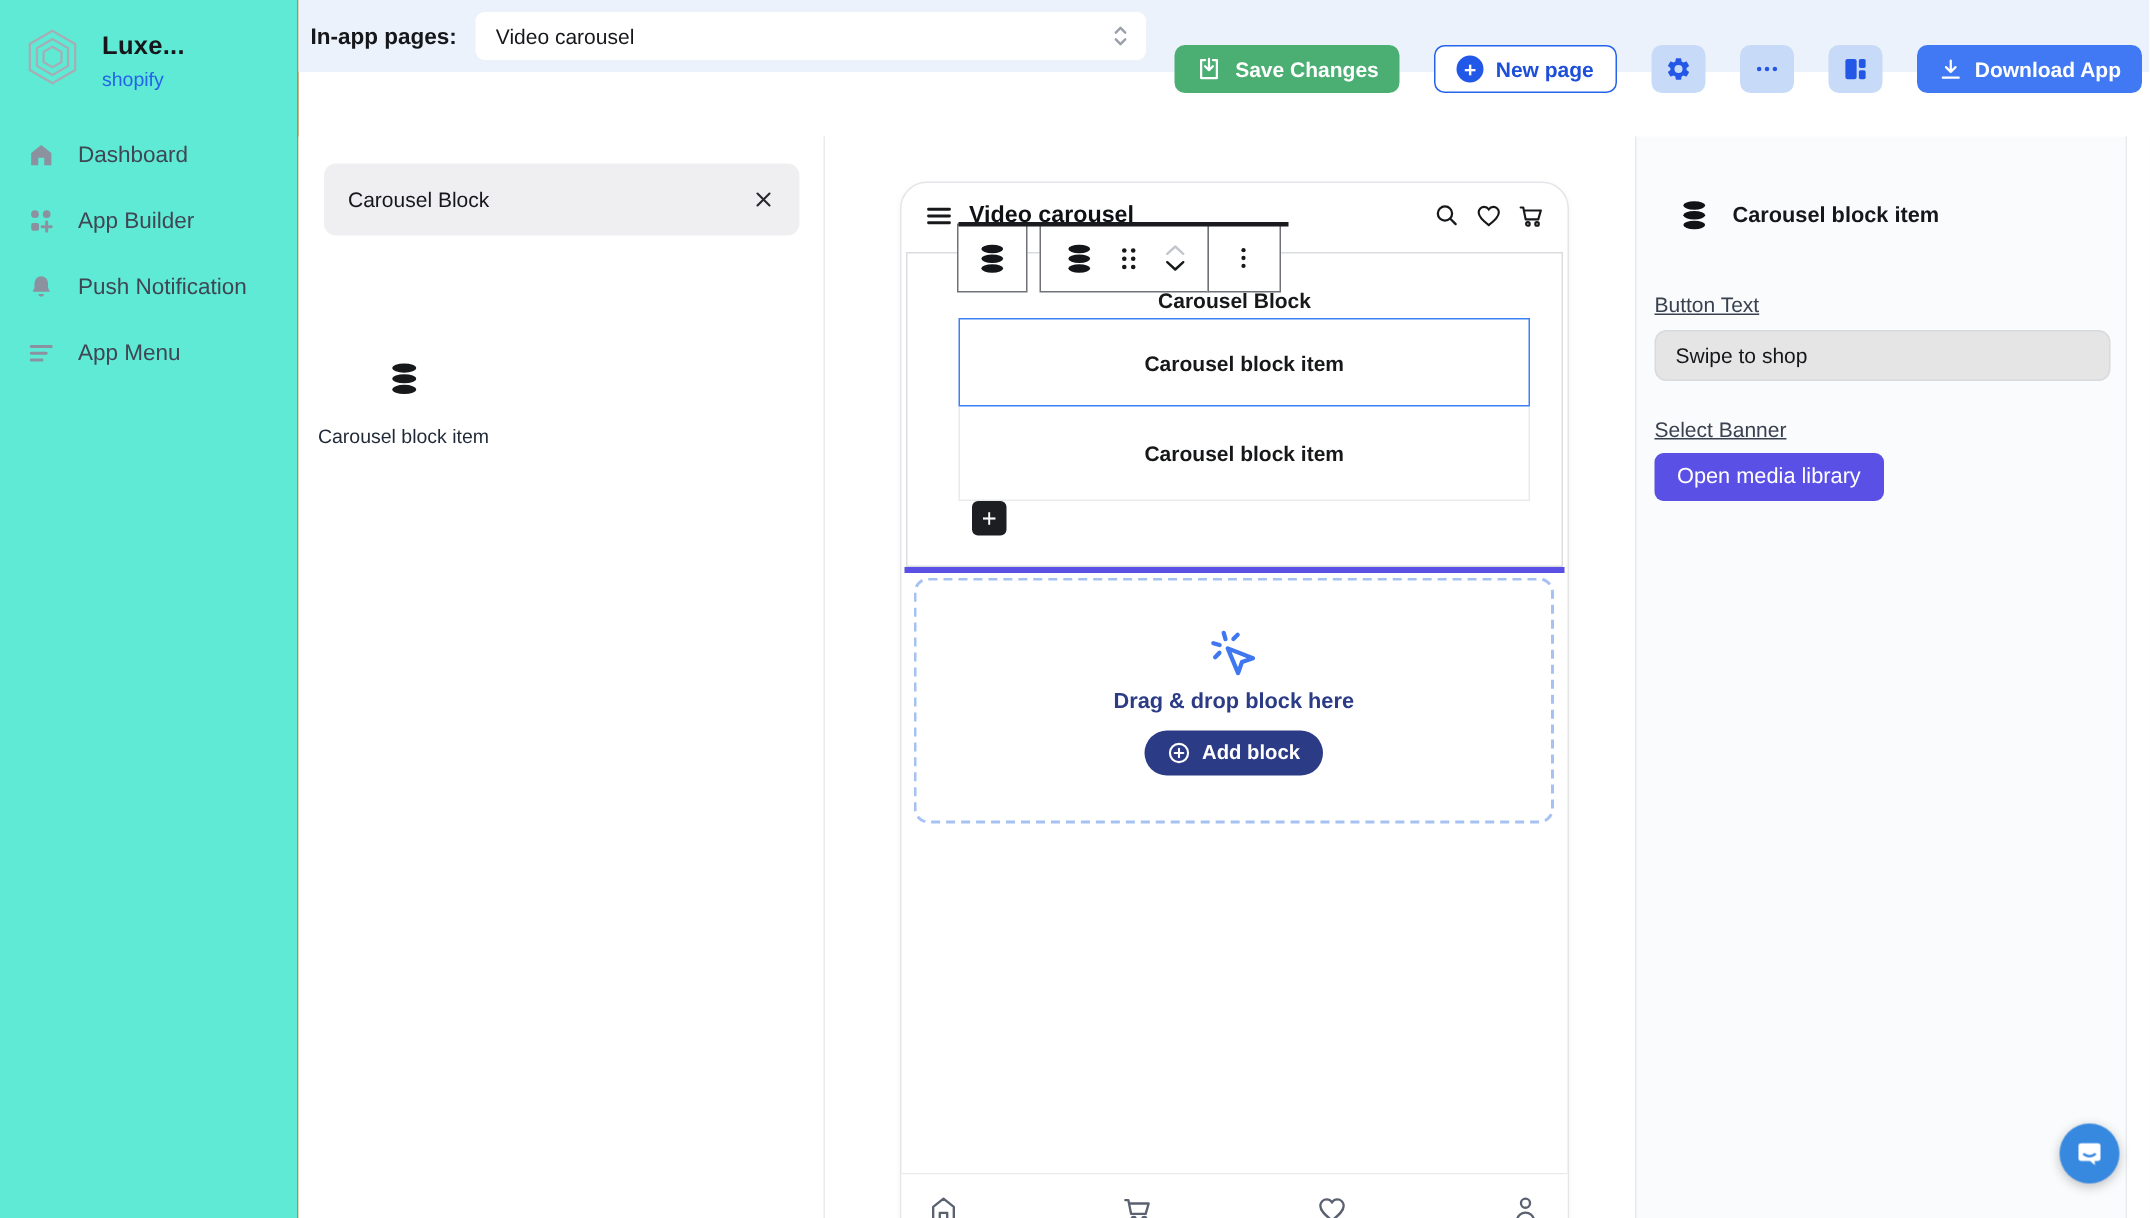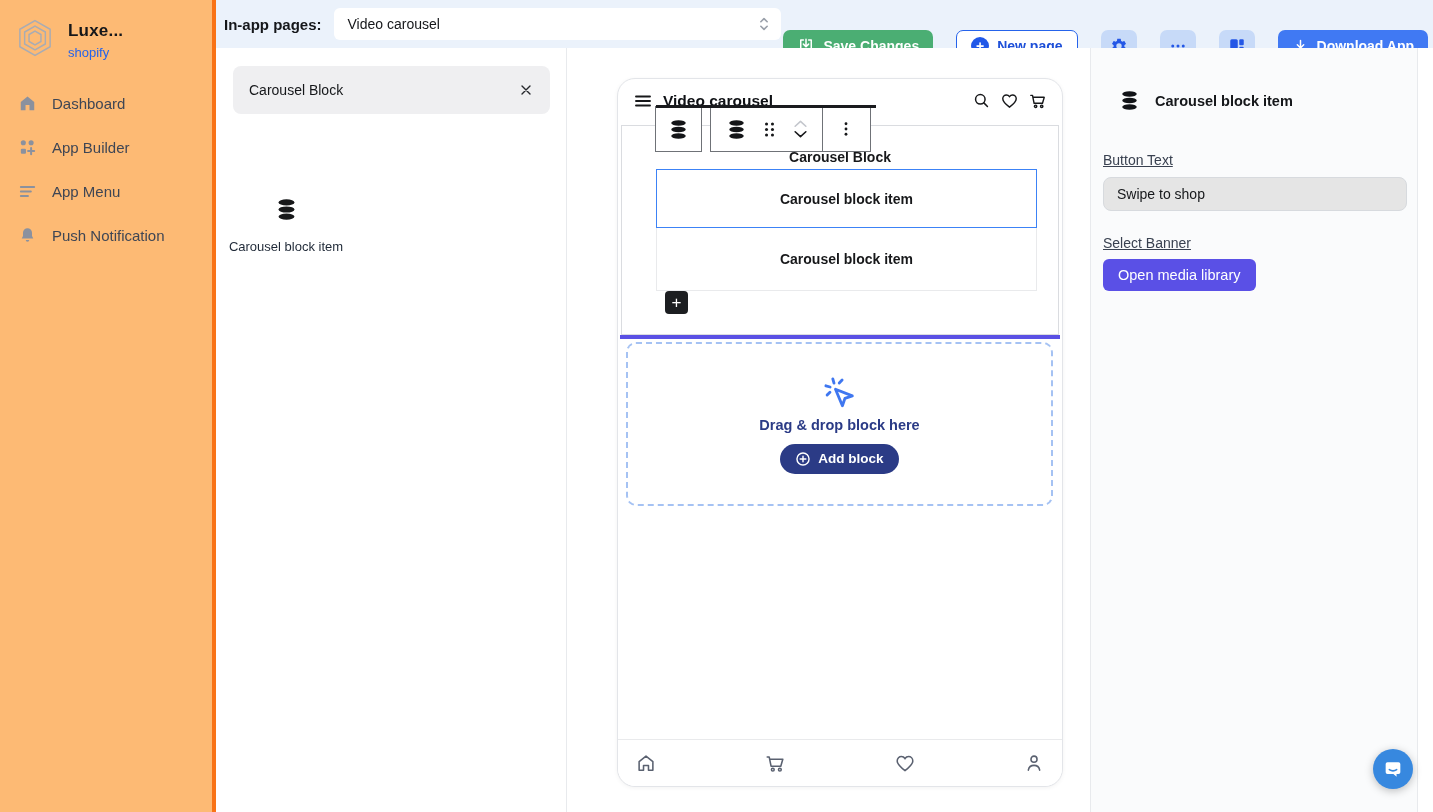--- a/index.html
+++ b/index.html
@@ -5,21 +5,21 @@
   * { box-sizing: border-box; }
   html,body { margin:0; padding:0; }
   body {
     width:1433px; height:812px; overflow:hidden; background:#fff;
     font-family:"Liberation Sans", sans-serif; color:#15171a;
     -webkit-font-smoothing:antialiased;
   }
   .app { display:flex; width:1433px; height:812px; }
 
   
-  .sidebar { width:216px; border-right:4px solid #f97316; background:#fdba74; flex:0 0 auto; }
+  .sidebar { width:199px; border-right:1px solid #f97316; background:#5eead4; flex:0 0 auto; }
   .logo-row { display:flex; align-items:flex-start; gap:11px; padding:16px 0 0 13px; }
   .logo-hex { width:44px; height:44px; color:#a8acb4; }
   .brand-name { font-size:17px; font-weight:800; color:#15171a; letter-spacing:.2px; padding-top:5px; }
   .brand-sub { font-size:13px; color:#2563eb; margin-top:4px; cursor:pointer; }
   .nav { margin-top:21px; }
   .nav-item { height:44px; display:flex; align-items:center; gap:15px; padding-left:18px;
     font-size:15px; font-weight:500; color:#3f4654; cursor:pointer; }
   .nav-item svg { width:19px; height:19px; color:#8b919e; flex:0 0 auto; }
 
   
@@ -36,21 +36,21 @@
   .btn svg { flex:0 0 auto; }
   .btn-save { background:#4bae73; color:#fff; }
   .btn-newpage { background:#fff; color:#1d4fd8; border:1.5px solid #2563eb; }
   .plus-circle { width:18px; height:18px; border-radius:50%; background:#2158e8; color:#fff; font-size:14px;
     font-weight:700; display:flex; align-items:center; justify-content:center; line-height:1; }
   .icon-btn { width:36px; height:32px; border:none; border-radius:7px; background:#c7daf8; color:#2457e6;
     display:flex; align-items:center; justify-content:center; cursor:pointer; }
   .icon-btn svg { width:18px; height:18px; }
   .btn-download { background:#4079f3; color:#fff;margin-top:44px; }
 
-  .content { flex:1; display:flex; min-height:0; }
+  .content { flex:1; display:flex; min-height:0;margin-top:43px; }
 
   
   .library { width:351px; border-right:1px solid #e8eaed; position:relative; flex:0 0 auto; background:#fff; }
   .search-chip { margin:18px 16px 0 17px; height:48px; background:#efeff1; border-radius:8px;
     display:flex; align-items:center; padding:0 16px; }
   .search-chip .txt { font-size:14px; color:#15171a; flex:1; }
   .chip-close { width:16px; height:16px; color:#26282c; cursor:pointer; }
   .lib-block { position:absolute; left:10px; top:150px; width:120px; text-align:center; cursor:grab; }
   .lib-block .db { width:23px; height:23px; color:#17181a; }
   .lib-block .lbl { margin-top:13px; font-size:13px; color:#1f2937; line-height:1.4; }
@@ -151,31 +151,31 @@
       <div class="nav-item">
         <svg viewBox="0 0 20 20" fill="currentColor">
           <circle cx="5.6" cy="5" r="2.7"></circle>
             <circle cx="13.8" cy="5" r="2.7"></circle>
           <rect x="3" y="11.2" width="5.4" height="5.4" rx="1.2"></rect>
           <path d="M13.8 10.6v6.4M10.6 13.8H17" stroke="currentColor" stroke-width="2.1" stroke-linecap="round" fill="none"></path>
         </svg>
         <span>App Builder</span>
       </div>
       <div class="nav-item">
-        <svg viewBox="0 0 20 20" fill="none" stroke="currentColor" stroke-width="2.1" stroke-linecap="round">
-          <path d="M3 5.2h14M3 10h10.5M3 14.8h7.5"></path>
-        </svg>
-        <span>App Menu</span>
-      </div>
-      <div class="nav-item">
         <svg viewBox="0 0 24 24" fill="currentColor">
           <path d="M12 2.8a5.7 5.7 0 0 0-5.7 5.7v4l-1.6 3.3h14.6l-1.6-3.3v-4A5.7 5.7 0 0 0 12 2.8z"></path>
           <path d="M9.8 17.6a2.2 2.2 0 0 0 4.4 0z"></path>
         </svg>
         <span>Push Notification</span>
+      </div>
+      <div class="nav-item">
+        <svg viewBox="0 0 20 20" fill="none" stroke="currentColor" stroke-width="2.1" stroke-linecap="round">
+          <path d="M3 5.2h14M3 10h10.5M3 14.8h7.5"></path>
+        </svg>
+        <span>App Menu</span>
       </div>
     </nav>
   </aside>
 
   <div class="main">
 
     <header class="topbar">
       <span class="pages-label">In-app pages:</span>
       <div class="page-select">
         <span>Video carousel</span>

